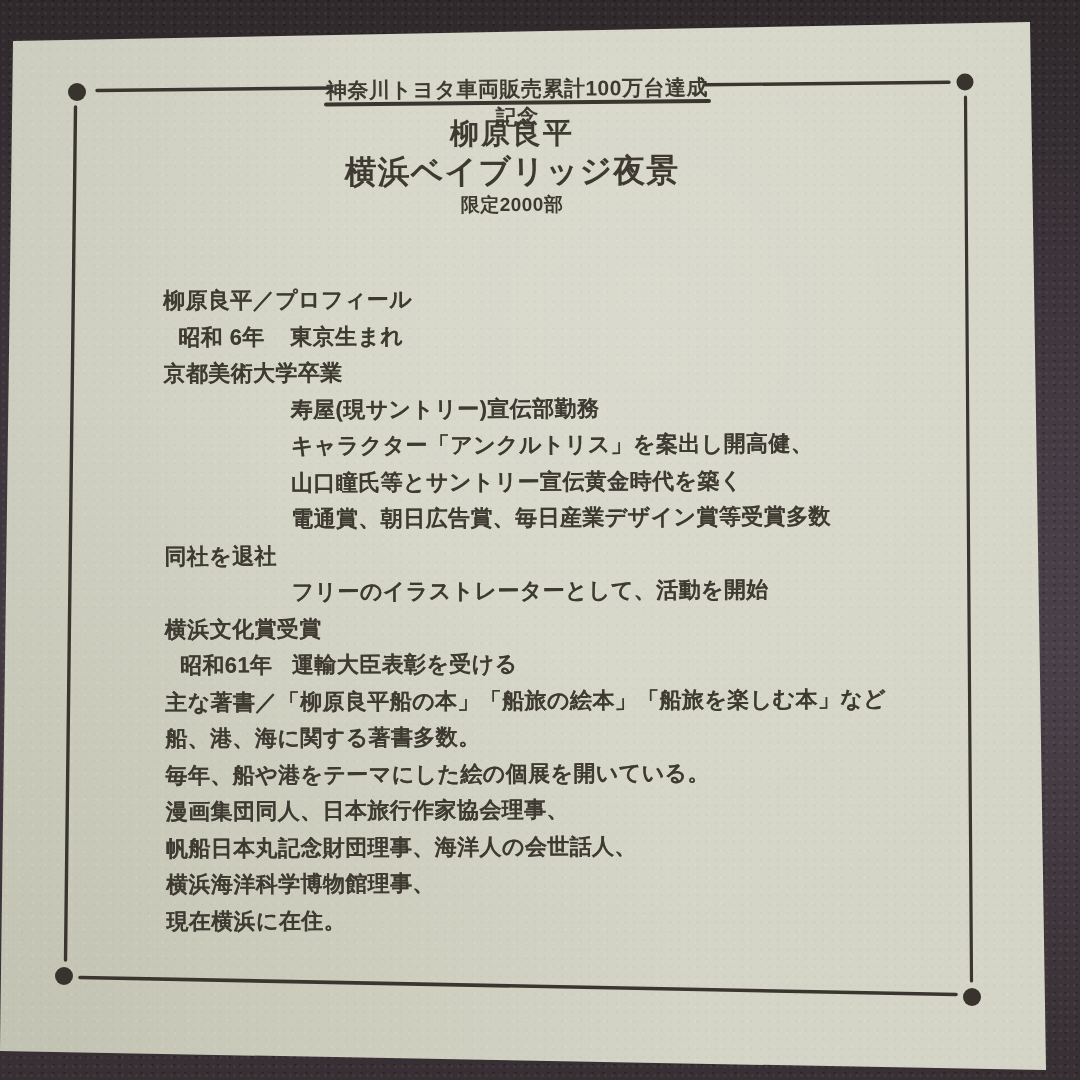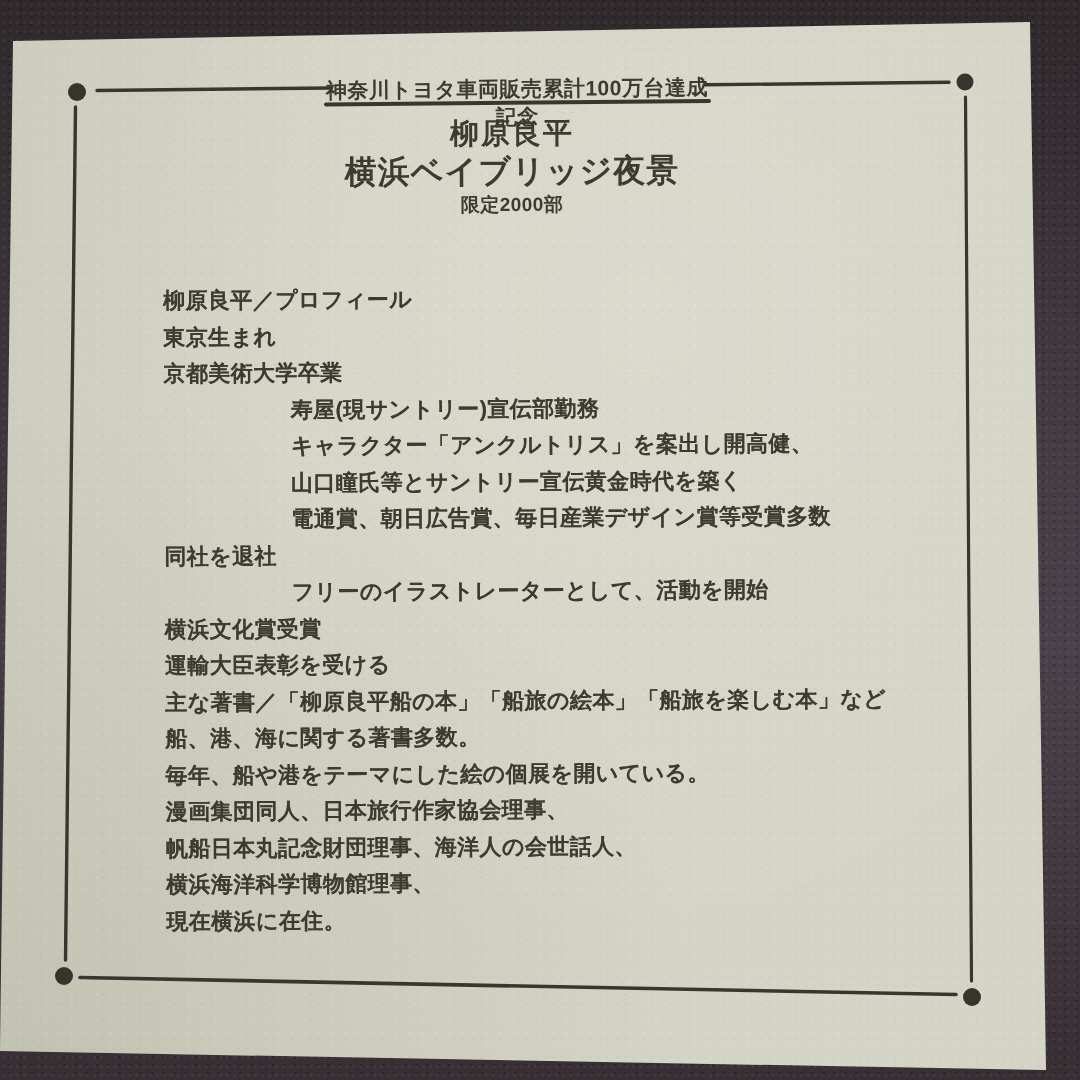--- a/index.html
+++ b/index.html
@@ -97,20 +97,21 @@
     <div class="banner txt">神奈川トヨタ車両販売累計100万台達成記念</div>
 
     <div class="artist txt">柳原良平</div>
     <div class="work txt">横浜ベイブリッジ夜景</div>
     <div class="edition txt">限定2000部</div>
 
     <div class="profile txt">
       <div class="heading">柳原良平／プロフィール</div>
 
       <div class="row">
+        <span class="lbl">昭和 6年</span>
         <span class="val">東京生まれ</span>
       </div>
       <div class="row">
         <span class="val">京都美術大学卒業</span>
       </div>
       <div class="row">
         <span class="lbl"></span>
         <span class="val">寿屋(現サントリー)宣伝部勤務</span>
       </div>
       <div class="row">
@@ -129,20 +130,21 @@
         <span class="val">同社を退社</span>
       </div>
       <div class="row">
         <span class="lbl"></span>
         <span class="val">フリーのイラストレーターとして、活動を開始</span>
       </div>
       <div class="row">
         <span class="val">横浜文化賞受賞</span>
       </div>
       <div class="row">
+        <span class="lbl">昭和61年</span>
         <span class="val">運輸大臣表彰を受ける</span>
       </div>
 
       <div class="note">主な著書／「柳原良平船の本」「船旅の絵本」「船旅を楽しむ本」など</div>
       <div class="note">船、港、海に関する著書多数。</div>
       <div class="note">毎年、船や港をテーマにした絵の個展を開いている。</div>
       <div class="note">漫画集団同人、日本旅行作家協会理事、</div>
       <div class="note">帆船日本丸記念財団理事、海洋人の会世話人、</div>
       <div class="note">横浜海洋科学博物館理事、</div>
       <div class="note">現在横浜に在住。</div>

